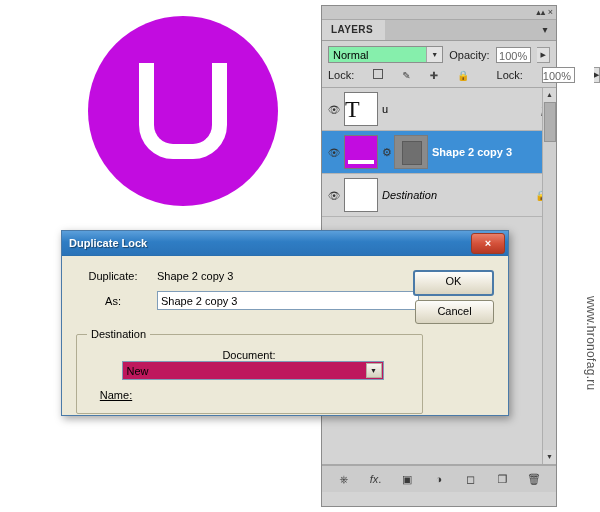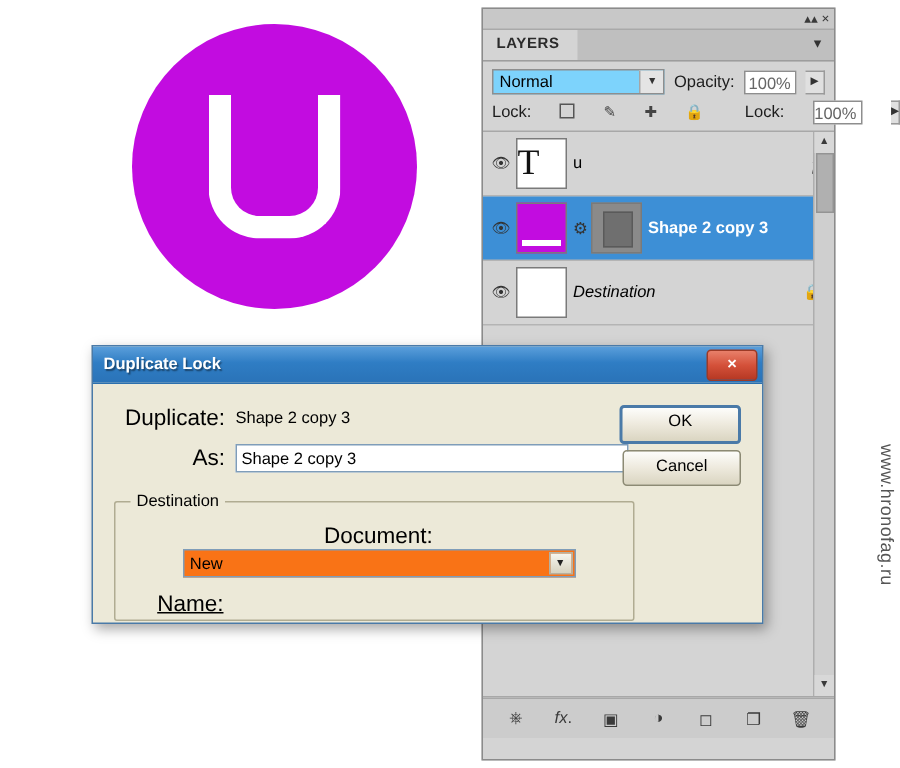--- a/index.html
+++ b/index.html
@@ -116,21 +116,21 @@
   }
 
   .blend-row {
     display: flex;
     align-items: center;
     padding: 5px 6px 2px 6px;
     gap: 6px;
   }
   .combo {
     position: relative;
-    background: #7dd3fc;
+    background: #86efac;
     border: 1px solid #8e8e8e;
     height: 17px;
     line-height: 17px;
     font-size: 11px;
     padding-left: 4px;
     box-sizing: border-box;
   }
   .combo-arrow {
     position: absolute;
     right: 0;
@@ -379,22 +379,22 @@
     position: relative;
     height: calc(100% - 24px);
     box-sizing: border-box;
   }
   .frow {
     display: flex;
     align-items: center;
     margin-bottom: 9px;
   }
   .flabel {
-    text-align: right;
-    font-size: 15px;
+    text-align: center;
+    font-size: 11px;
     color: #000;
     padding-right: 7px;
   }
   .fstatic {
     font-size: 11px;
     color: #000;
   }
   .ftext {
     background: #ffffff;
     border: 1px solid #7f9db9;
@@ -429,21 +429,21 @@
     position: absolute;
     left: 10px;
     top: -7px;
     background: #ece9d8;
     padding: 0 4px;
     font-size: 11px;
     color: #000;
   }
   .dlg-select {
     position: relative;
-    background: #f97316;
+    background: #be185d;
     border: 1px solid #7f9db9;
     height: 19px;
     line-height: 19px;
     box-sizing: border-box;
     font-size: 11px;
     padding-left: 4px;
   }
   .dlg-select .arr {
     position: absolute;
     right: 1px;

